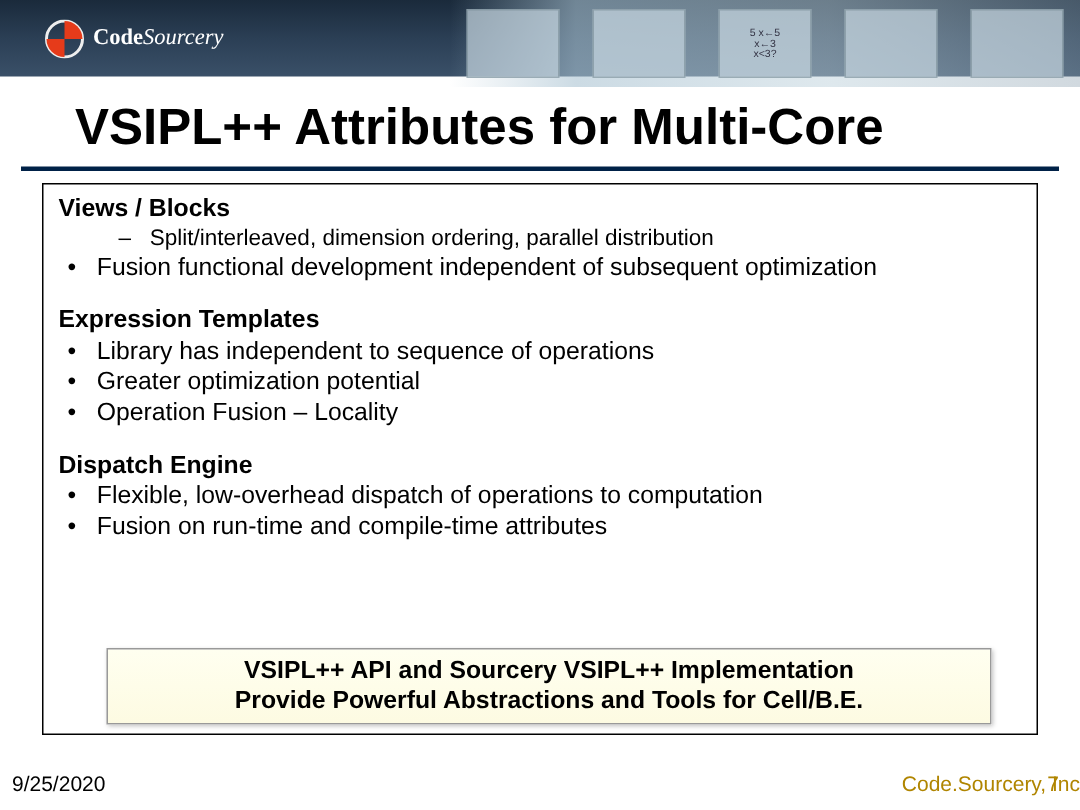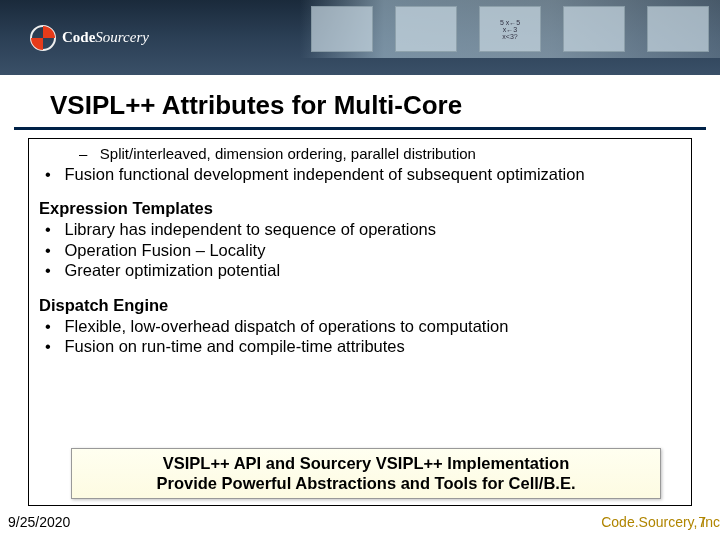--- a/index.html
+++ b/index.html
@@ -6,21 +6,21 @@
     margin: 0;
     padding: 0;
     width: 720px;
     height: 540px;
     font-family: Arial, sans-serif;
     background: #fff;
     position: relative;
     overflow: hidden;
   }
   .banner {
-    height: 75px;
+    height: 51px;
     background: linear-gradient(to bottom, #1a2a3b 0%, #2b3f55 50%, #3a5068 100%);
     position: relative;
     display: flex;
     align-items: center;
   }
   .banner-deco {
     position: absolute;
     right: 0;
     top: 0;
     width: 420px;
@@ -56,21 +56,21 @@
   }
   .logo-mark svg { width:26px; height:26px; }
   .logo-text {
     color: #fff;
     font-weight: bold;
     font-size: 15px;
     font-family: Georgia, serif;
   }
   .logo-text .src { font-style: italic; font-weight: normal; }
   .title {
-    font-size: 26px;
+    font-size: 34px;
     font-weight: bold;
     color: #000;
     margin: 15px 0 6px 50px;
   }
   .title-rule {
     height: 3px;
     background: #002147;
     margin: 0 14px 8px 14px;
   }
   .content-box {
@@ -137,29 +137,30 @@
     <div class="tile"></div>
     <div class="tile"></div>
   </div>
 </div>
 
 <div class="title">VSIPL++ Attributes for Multi-Core</div>
 <div class="title-rule"></div>
 
 <div class="content-box">
 
+  <div class="sect-head">Views / Blocks</div>
   <div class="sub-bullet">–&nbsp;&nbsp;&nbsp;<span>Split/interleaved, dimension ordering, parallel distribution</span></div>
   <div class="bullet">•&nbsp;&nbsp;&nbsp;<span>Fusion functional development independent of subsequent optimization</span></div>
 
   <div class="section-gap"></div>
 
   <div class="sect-head">Expression Templates</div>
   <div class="bullet">•&nbsp;&nbsp;&nbsp;<span>Library has independent to sequence of operations</span></div>
+  <div class="bullet">•&nbsp;&nbsp;&nbsp;<span>Greater optimization potential</span></div>
   <div class="bullet">•&nbsp;&nbsp;&nbsp;<span>Operation Fusion – Locality</span></div>
-  <div class="bullet">•&nbsp;&nbsp;&nbsp;<span>Greater optimization potential</span></div>
 
   <div class="section-gap"></div>
 
   <div class="sect-head">Dispatch Engine</div>
   <div class="bullet">•&nbsp;&nbsp;&nbsp;<span>Flexible, low-overhead dispatch of operations to computation</span></div>
   <div class="bullet">•&nbsp;&nbsp;&nbsp;<span>Fusion on run-time and compile-time attributes</span></div>
 
   <div class="callout">
     <div>VSIPL++ API and Sourcery VSIPL++ Implementation</div>
     <div>Provide Powerful Abstractions and Tools for Cell/B.E.</div>

